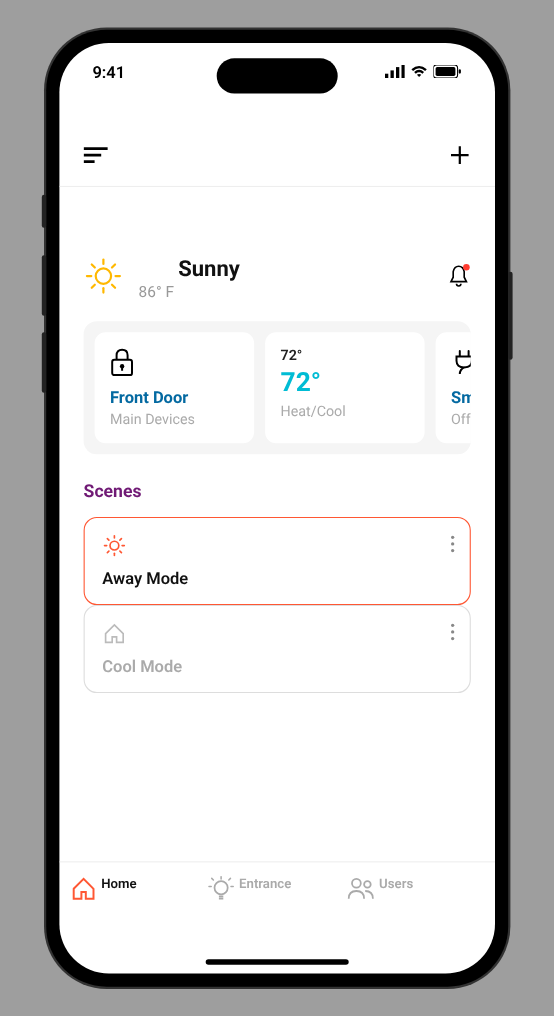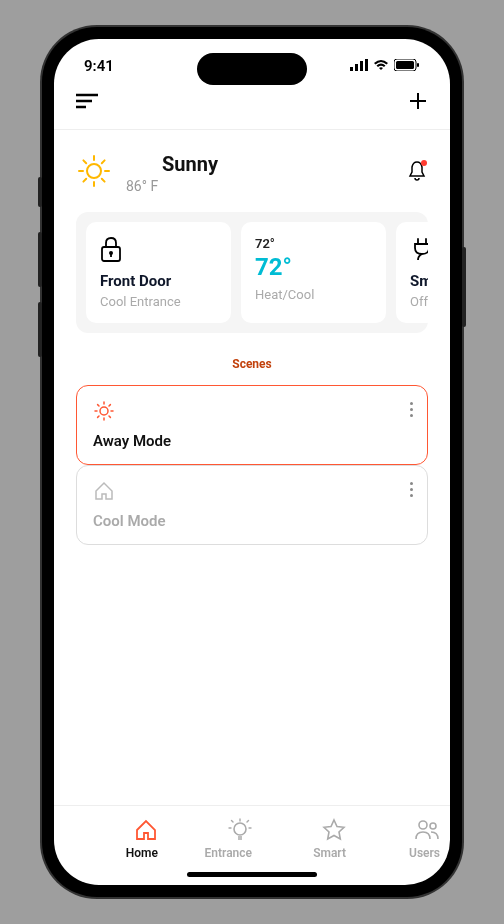--- a/index.html
+++ b/index.html
@@ -37,20 +37,21 @@
 
     .screen {
       width: 100%;
       height: 100%;
       background: #fff;
       border-radius: 45px;
       overflow: hidden;
       position: relative;
       display: flex;
       flex-direction: column;
+      gap: 40px;
     }
     .notch {
       position: absolute;
       top: 14px;
       left: 50%;
       transform: translateX(-50%);
       width: 110px;
       height: 32px;
       background: #000;
       border-radius: 20px;
@@ -127,28 +128,27 @@
       background: #fff;
       border-radius: 10px;
       padding: 14px;
       min-width: 140px;
       flex-shrink: 0;
     }
     .card.wide { min-width: 145px; }
     .card .icon-slot { height: 28px; margin-bottom: 8px; }
     .card .temp-small { font-size: 13px; font-weight: 600; color: #222; margin-bottom: 2px; }
     .card .temp-big { font-size: 24px; font-weight: 700; color: #00bcd4; margin-bottom: 6px; }
-    .card .card-title { font-size: 15px; font-weight: 700; color: #0f172a; margin-top: 6px; margin-bottom: 4px;}
+    .card .card-title { font-size: 15px; font-weight: 700; color: #0369a1; margin-top: 6px; margin-bottom: 4px;}
     .card .card-sub { font-size: 13px; color: #aaa; }
     .section-title {
-      font-size: 12px;
+      font-size: 16px;
       font-weight: 700;
-      color: #c2410c;
+      color: #701a75;
       margin: 24px 0 14px;
-      text-align: center;
     }
     .scene {
       border: 1.5px solid #ddd;
       border-radius: 12px;
       padding: 14px 16px;
       position: relative;
     }
     .scene.active {
       border-color: #ff5733;
     }
@@ -171,22 +171,22 @@
       border-radius: 50%;
     }
     .tab-bar {
       display: flex;
       justify-content: space-around;
       padding: 12px 10px 8px;
       border-top: 1px solid #eee;
     }
     .tab {
       display: flex;
-      flex-direction: column;
-      align-items: flex-end;
+      flex-direction: row;
+      align-items: flex-start;
       gap: 4px;
       flex: 1;
     }
     .tab .tab-icon { height: 24px; display:flex; align-items:center; justify-content:center; }
     .tab .tab-label { font-size: 12px; font-weight: 600; }
     .tab.active .tab-label { color: #111; }
     .tab.inactive .tab-label { color: #aaa; }
     .home-indicator {
       width: 130px;
       height: 5px;
@@ -285,21 +285,21 @@
         <div class="card wide">
           <div class="icon-slot">
             <svg width="22" height="26" viewBox="0 0 22 26">
                 <rect x="2" y="11" width="18" height="14" rx="2" fill="none" stroke="#000" stroke-width="1.8"></rect>
                 <path d="M6 11 L6 7 Q6 2 11 2 Q16 2 16 7 L16 11" fill="none" stroke="#000" stroke-width="1.8"></path>
                 <circle cx="11" cy="17" r="2" fill="#000"></circle>
                 <line x1="11" y1="17" x2="11" y2="21" stroke="#000" stroke-width="1.8"></line>
               </svg>
           </div>
           <div class="card-title">Front Door</div>
-          <div class="card-sub">Cool Entrance</div>
+          <div class="card-sub">Main Devices</div>
         </div>
         <div class="card wide">
           <div class="temp-small">72°</div>
           <div class="temp-big">72°</div>
           <div class="card-sub">Heat/Cool</div>
         </div>
         <div class="card">
           <div class="icon-slot">
             <svg width="24" height="24" viewBox="0 0 24 24">
                 <path d="M8 3 L8 8 M16 3 L16 8 M5 8 L19 8 L19 12 Q19 18 12 18 Q5 18 5 12 Z M12 18 Q8 20 8 24" fill="none" stroke="#000" stroke-width="1.8" stroke-linecap="round"></path>
@@ -373,28 +373,20 @@
                 <line x1="21" y1="10" x2="23" y2="10"></line>
                 <line x1="5" y1="4" x2="3.5" y2="2.5"></line>
                 <line x1="19" y1="4" x2="20.5" y2="2.5"></line>
               </g>
             </svg>
         </div>
         <div class="tab-label">Entrance</div>
       </div>
       <div class="tab inactive">
         <div class="tab-icon">
-          <svg width="24" height="24" viewBox="0 0 24 24">
-              <path d="M12 2 L15 8.5 L22 9.3 L17 14 L18.3 21 L12 17.5 L5.7 21 L7 14 L2 9.3 L9 8.5 Z" fill="none" stroke="#aaa" stroke-width="1.6"></path>
-            </svg>
-        </div>
-        <div class="tab-label">Smart</div>
-      </div>
-      <div class="tab inactive">
-        <div class="tab-icon">
           <svg width="26" height="24" viewBox="0 0 26 24">
               <circle cx="9" cy="7" r="4" fill="none" stroke="#aaa" stroke-width="1.6"></circle>
               <path d="M2 21 Q2 14 9 14 Q16 14 16 21" fill="none" stroke="#aaa" stroke-width="1.6"></path>
               <circle cx="19" cy="8" r="3" fill="none" stroke="#aaa" stroke-width="1.6"></circle>
               <path d="M17 14 Q24 14 24 21" fill="none" stroke="#aaa" stroke-width="1.6"></path>
             </svg>
         </div>
         <div class="tab-label">Users</div>
       </div>
     </div>

